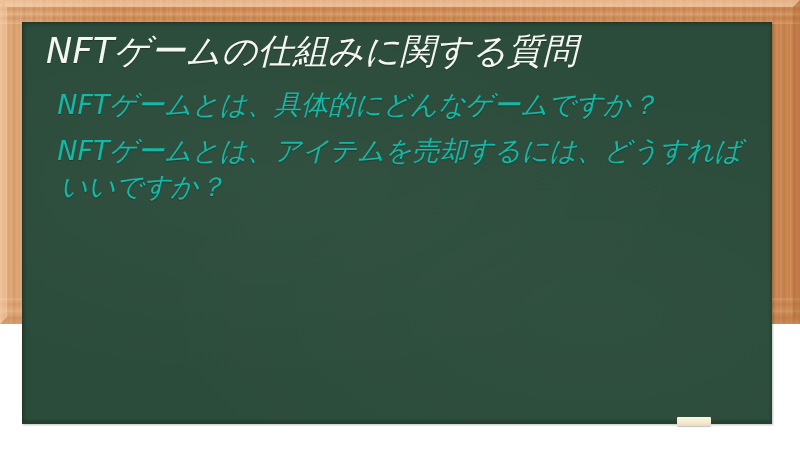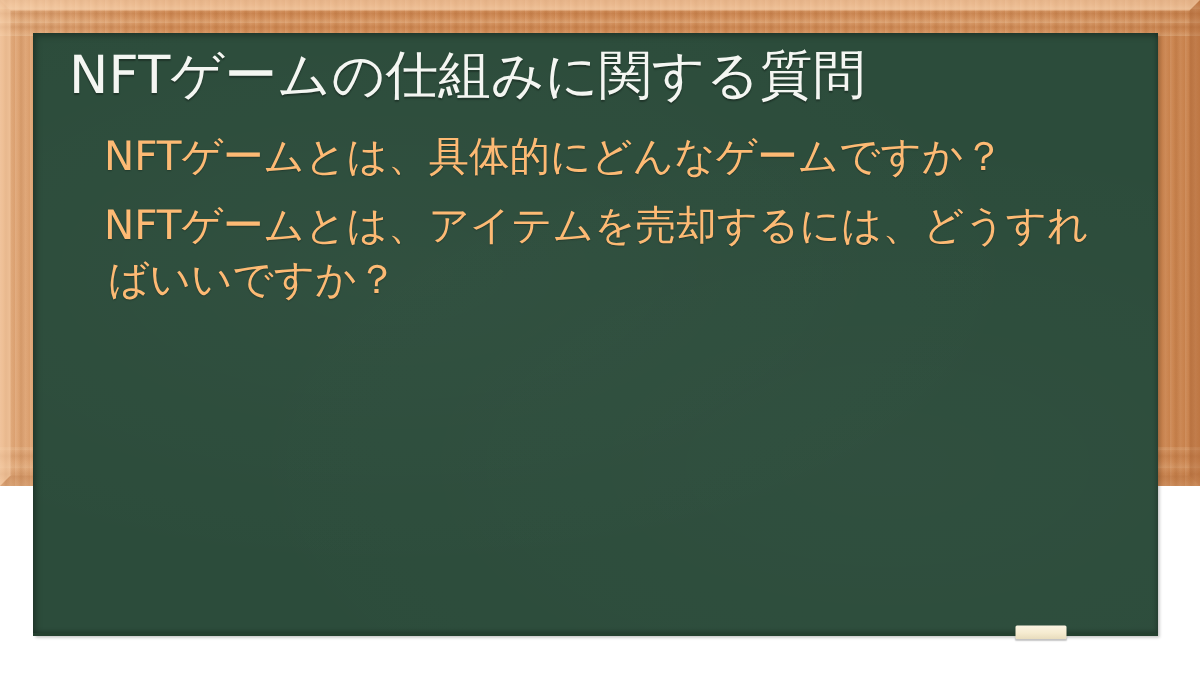--- a/index.html
+++ b/index.html
@@ -24,20 +24,21 @@
       
       repeating-linear-gradient(
         90deg,
         rgba(255,255,255,0.10) 0px,
         rgba(255,255,255,0.02) 2px,
         rgba(120,60,20,0.10) 4px,
         rgba(255,255,255,0.05) 7px,
         rgba(160,90,40,0.06) 10px
       ),
       linear-gradient(90deg, #e0a777 0%, #d28b54 14%, #cf8750 50%, #d28d57 86%, #c9824c 100%);
+    font-style: italic;
   }
 
   
   #frame-outer-bevel {
     position: absolute;
     inset: 0;
     box-sizing: border-box;
     border-top: 7px solid rgba(255, 220, 185, 0.55);
     border-left: 7px solid rgba(255, 220, 185, 0.45);
     border-right: 7px solid rgba(170, 100, 55, 0.30);
@@ -124,24 +125,24 @@
     text-shadow: 0 1px 1px rgba(0,0,0,0.30);
   }
 
   #question-list {
     list-style: none;
     margin: 0;
     padding: 0 4px 0 26px;
   }
 
   .question-item {
-    color: #fdba74;
+    color: #14b8a6;
     font-size: 27px;
     line-height: 1.34;
-    margin: 0 0 10px 12px;
+    margin: 0 0 10px 0;
     text-indent: -0.1em;
     text-shadow: 0 1px 1px rgba(0,0,0,0.26);
   }
 
   
   #chalk-stick {
     position: absolute;
     left: 677px;
     top: 417px;
     width: 34px;

